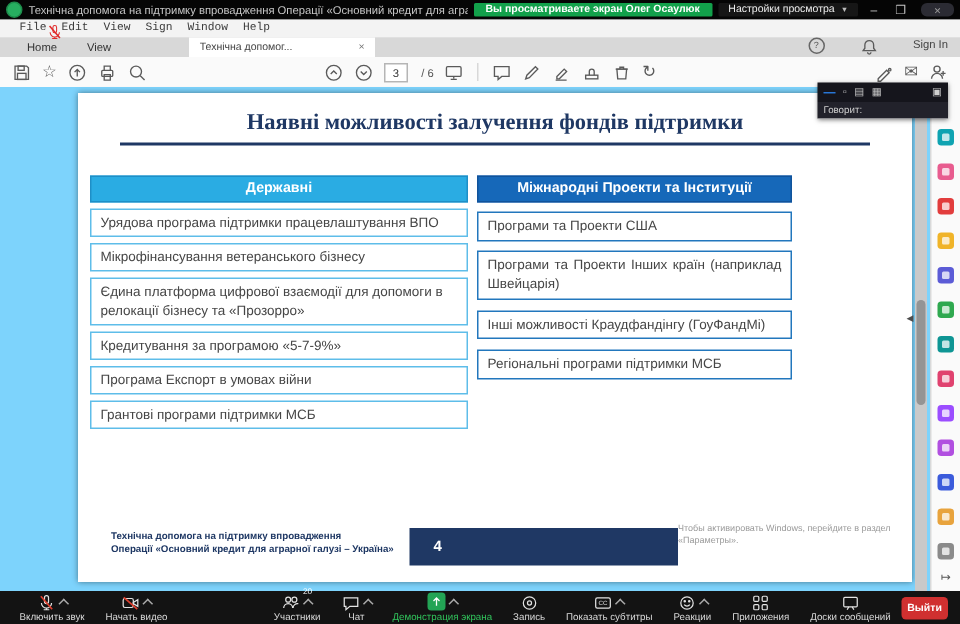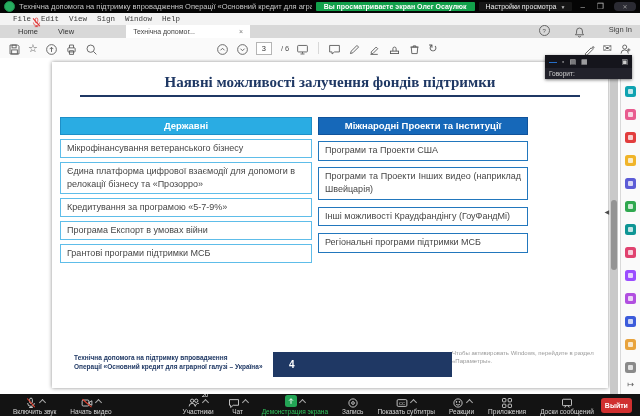--- a/index.html
+++ b/index.html
@@ -34,21 +34,21 @@
   .toolbar{top:38px;height:20px;background:#fafafa;border-bottom:1px solid #c9c9c9;display:flex;align-items:center;padding:0 8px;gap:7px;}
   .ticon{width:13px;height:13px;flex:0 0 auto;}
   .ticon svg{width:13px;height:13px;stroke:#5a5a5a;fill:none;stroke-width:1.1;}
   .tsep{width:1px;height:12px;background:#d8d8d8;margin:0 2px;}
   .tspace1{width:104px;} .tgrow{flex:1 1 auto;}
   .pagebox{width:14px;height:11px;border:1px solid #b5b5b5;background:#fff;font-size:7.5px;color:#333;
     text-align:center;line-height:11px;}
   .pagetotal{font-size:7.5px;color:#555;margin-left:2px;}
   .glyphicon{font-size:11px;color:#5a5a5a;line-height:13px;}
   
-  .docarea{top:58px;bottom:22px;background:#ffffff;}
+  .docarea{top:58px;bottom:22px;background:#7dd3fc;}
   .slide{position:absolute;left:52px;top:4px;width:556px;height:326px;background:#fff;box-shadow:0 0 4px rgba(0,0,0,.45);}
   .slidetitle{position:absolute;left:28px;right:28px;top:12px;margin:0;text-align:center;
     font-family:"Liberation Serif",serif;font-weight:bold;font-size:15px;color:#1f3864;
     border-bottom:2px solid #1f3864;padding-bottom:4px;}
   .col{position:absolute;top:55px;}
   .col-left{left:8px;width:252px;}
   .col-right{left:266px;width:210px;}
   .colhead{height:16px;line-height:16px;text-align:center;color:#fff;font-weight:bold;font-size:9.5px;}
   .col-left .colhead{background:#2aace3;border:1px solid #1e8fc7;}
   .col-right .colhead{background:#1668b9;border:1px solid #10539b;}
@@ -216,31 +216,32 @@
       </svg></span>
 </div>
 
 <div class="band docarea">
 
   <div class="slide">
     <h1 class="slidetitle">Наявні можливості залучення фондів підтримки</h1>
 
     <div class="col col-left">
       <div class="colhead">Державні</div>
+      <div class="box">Урядова програма підтримки працевлаштування ВПО</div>
       <div class="box">Мікрофінансування ветеранського бізнесу</div>
       <div class="box">Єдина платформа цифрової взаємодії для допомоги в релокації бізнесу та «Прозорро»</div>
       <div class="box">Кредитування за програмою «5-7-9%»</div>
       <div class="box">Програма Експорт в умовах війни</div>
       <div class="box">Грантові програми підтримки МСБ</div>
     </div>
 
     <div class="col col-right">
       <div class="colhead">Міжнародні Проекти та Інституції</div>
       <div class="box">Програми та Проекти США</div>
-      <div class="box jst">Програми та Проекти Інших видео (наприклад Швейцарія)</div>
+      <div class="box jst">Програми та Проекти Інших країн (наприклад Швейцарія)</div>
       <div class="box aftergap">Інші можливості Краудфандінгу (ГоуФандМі)</div>
       <div class="box aftergap">Регіональні програми підтримки МСБ</div>
     </div>
 
     <div class="slidefooter">
       <div>Технічна допомога на підтримку впровадження</div>
       <div>Операції «Основний кредит для аграрної галузі – Україна»</div>
     </div>
     <div class="pagebar"><span>4</span></div>
 

